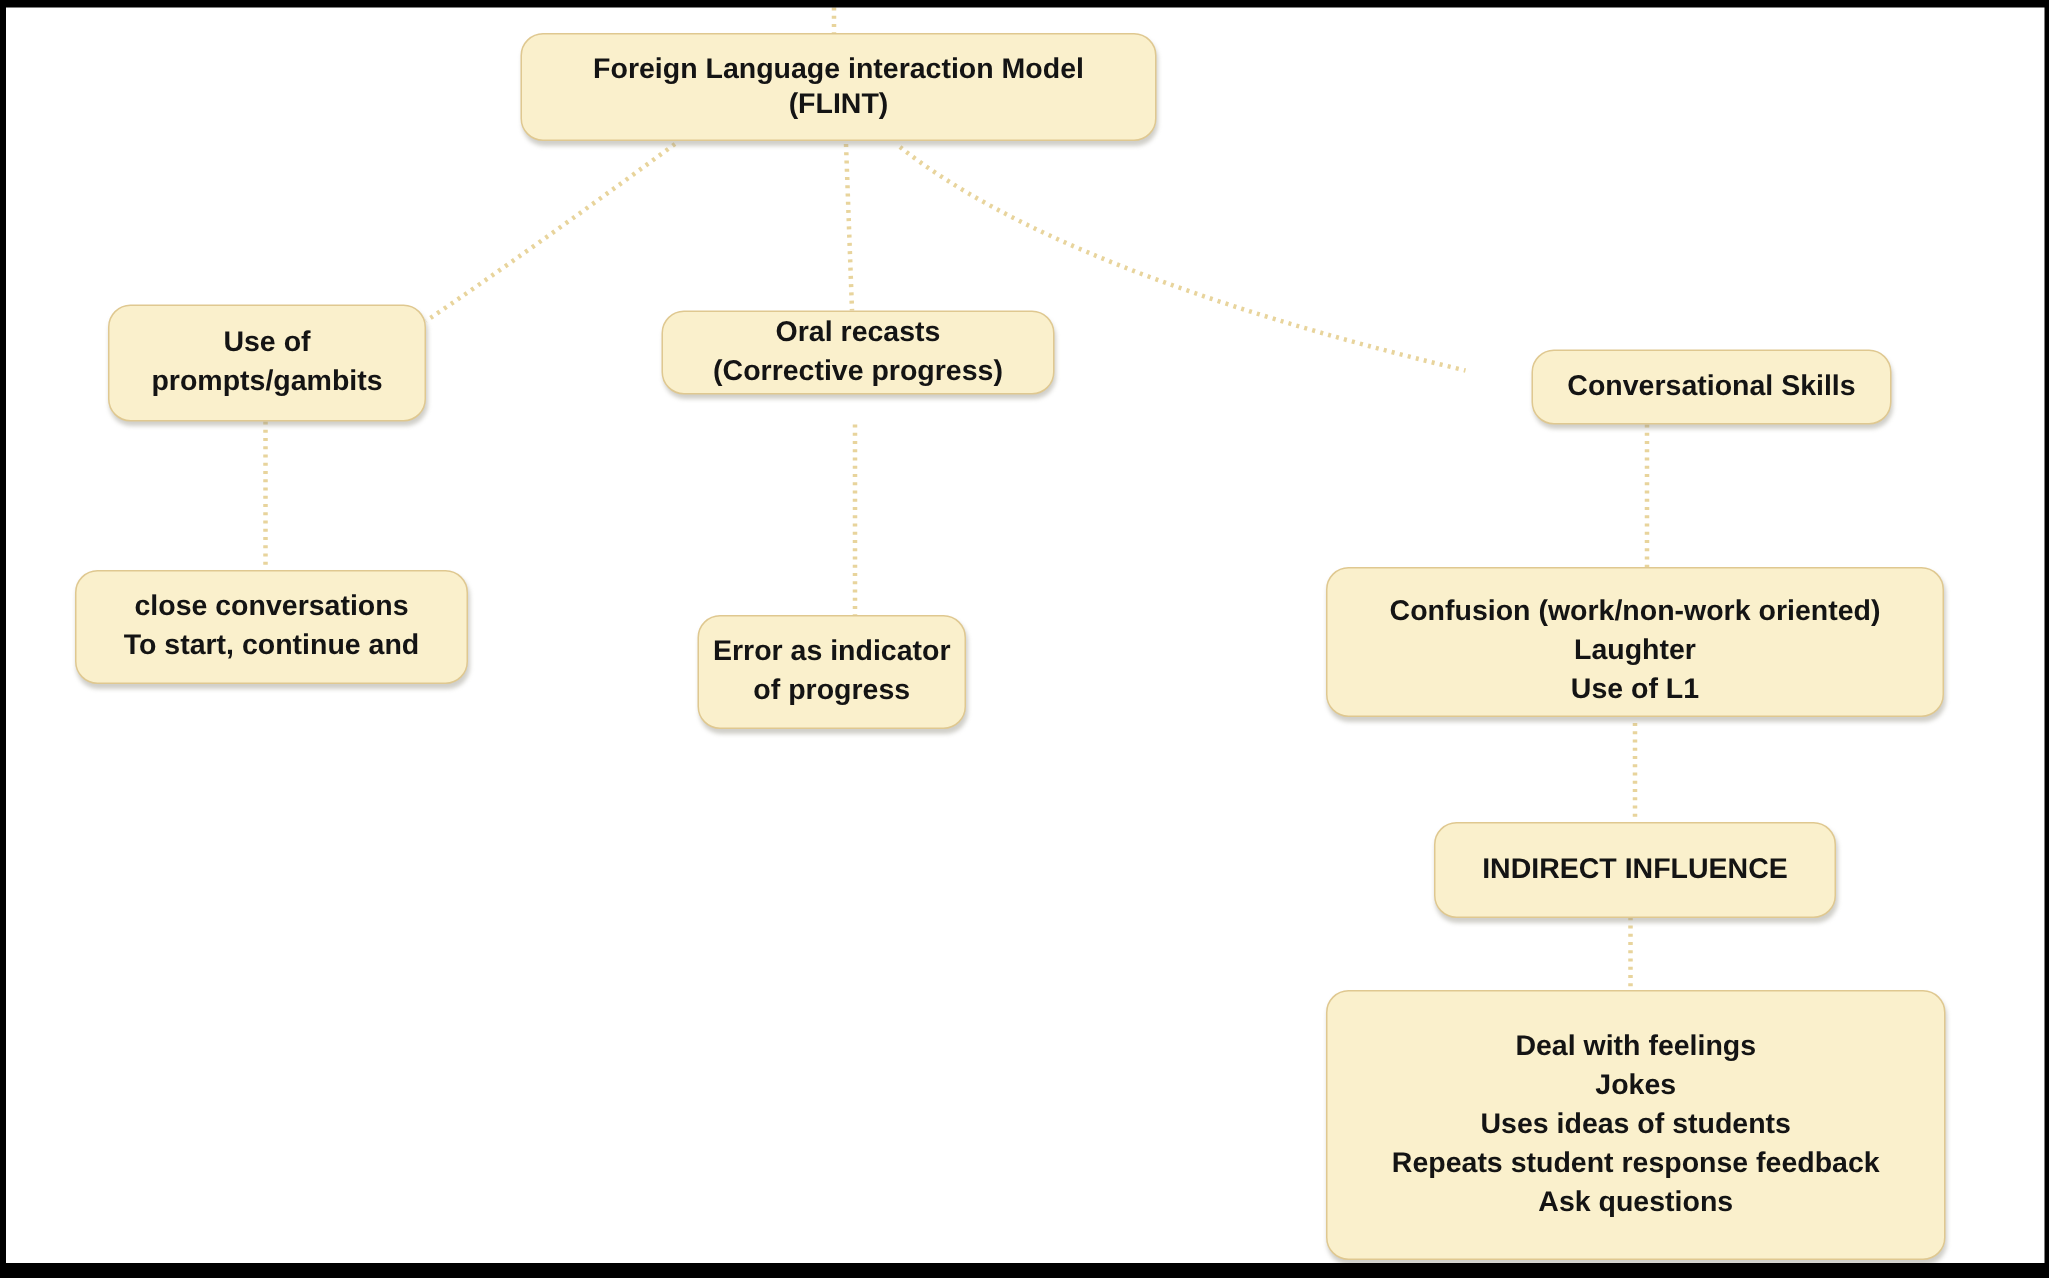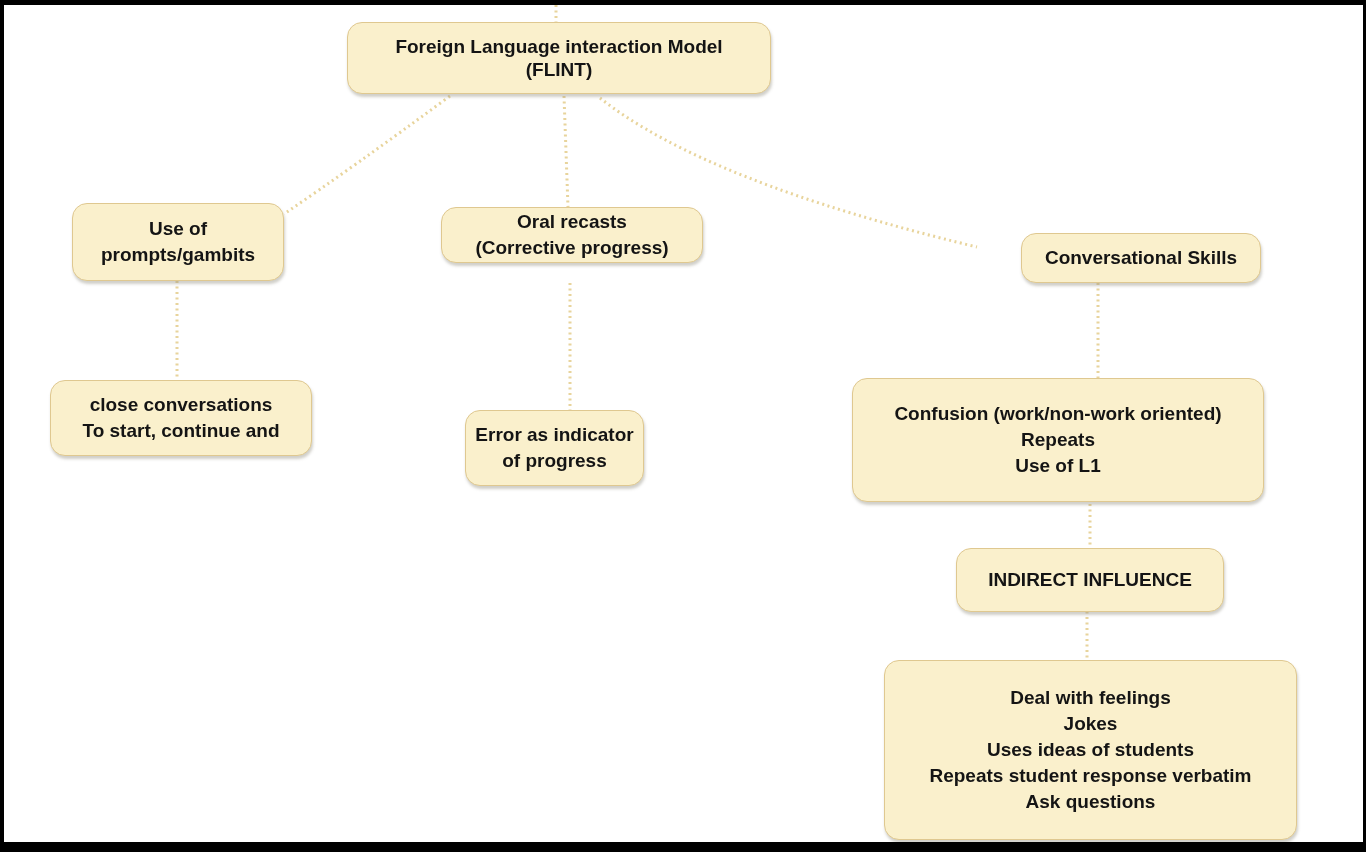--- a/index.html
+++ b/index.html
@@ -53,21 +53,21 @@
     padding:4px 10px;
   }
   .node span{display:block;white-space:nowrap;}
 
   .node--flint                {left:347px;top:22px;  width:424px;height:72px; line-height:1.22;}
   .node--prompts              {left:72px; top:203px; width:212px;height:78px;}
   .node--oral-recasts         {left:441px;top:207px; width:262px;height:56px;}
   .node--conversational-skills{left:977px;top:233px; width:240px;height:50px;margin-left:44px;}
   .node--start-continue-close {left:50px; top:380px; width:262px;height:76px;}
   .node--error-indicator      {left:465px;top:410px; width:179px;height:76px;text-align:center;}
-  .node--confusion            {left:852px;top:378px; width:412px;height:124px;}
+  .node--confusion            {left:884px;top:378px; width:412px;height:100px;justify-content:flex-end;}
   .node--indirect-influence   {left:956px;top:548px; width:268px;height:64px;}
   .node--direct-behaviors     {left:884px;top:660px; width:413px;height:180px;align-items:center;}
 </style>
 </head>
 <body>
 
 <svg class="connector-layer" viewBox="0 0 1366 852" aria-hidden="true">
   <path class="connector" d="M556,5 L556,22"></path>
   <path class="connector" d="M450,96 Q352,168 284,214"></path>
   <path class="connector" d="M564,96 L568,207"></path>
@@ -103,32 +103,32 @@
   <span>To start, continue and</span>
 </div>
 
 <div class="node node--error-indicator">
   <span>Error as indicator</span>
   <span>of progress</span>
 </div>
 
 <div class="node node--confusion">
   <span>Confusion (work/non-work oriented)</span>
-  <span>Repeats</span>
+  <span>Laughter</span>
   <span>Use of L1</span>
 </div>
 
 <div class="node node--indirect-influence">
   <span>INDIRECT INFLUENCE</span>
 </div>
 
 <div class="node node--direct-behaviors">
   <span>Deal with feelings</span>
   <span>Jokes</span>
   <span>Uses ideas of students</span>
-  <span>Repeats student response verbatim</span>
+  <span>Repeats student response feedback</span>
   <span>Ask questions</span>
 </div>
 
 <div class="frame frame-top"></div>
 <div class="frame frame-bottom"></div>
 <div class="frame frame-left"></div>
 <div class="frame frame-right"></div>
 
 </body></html>

